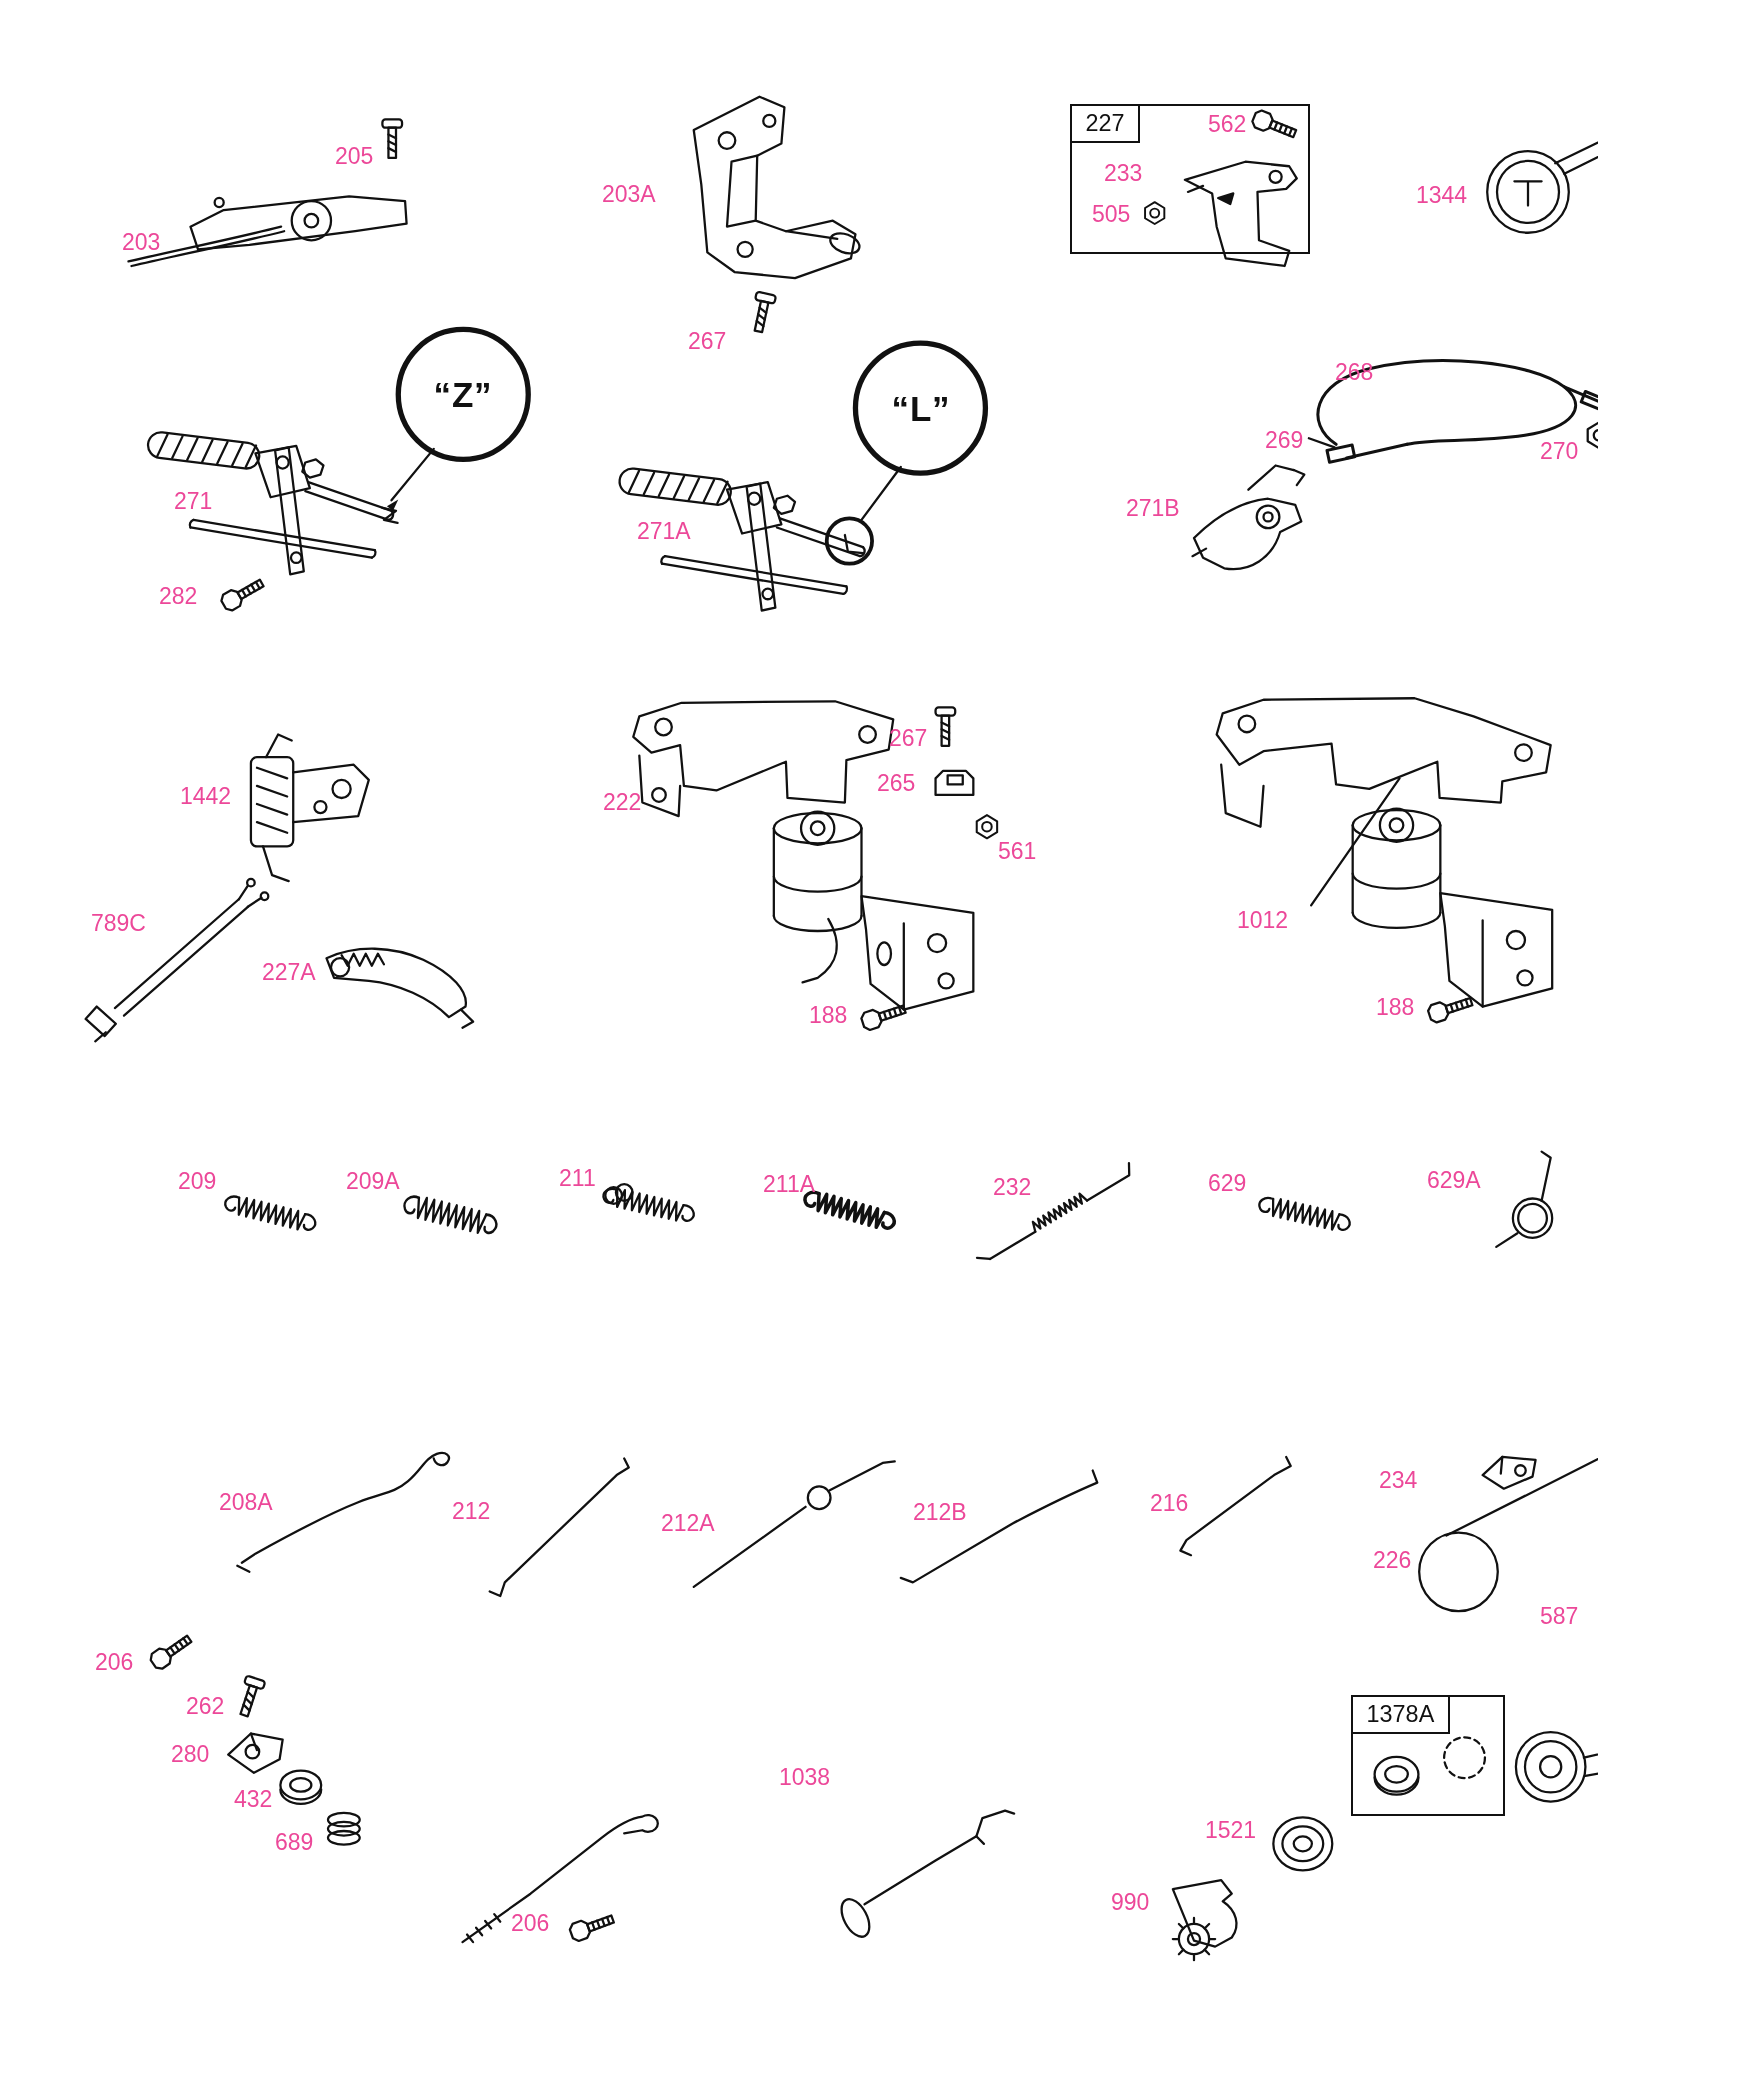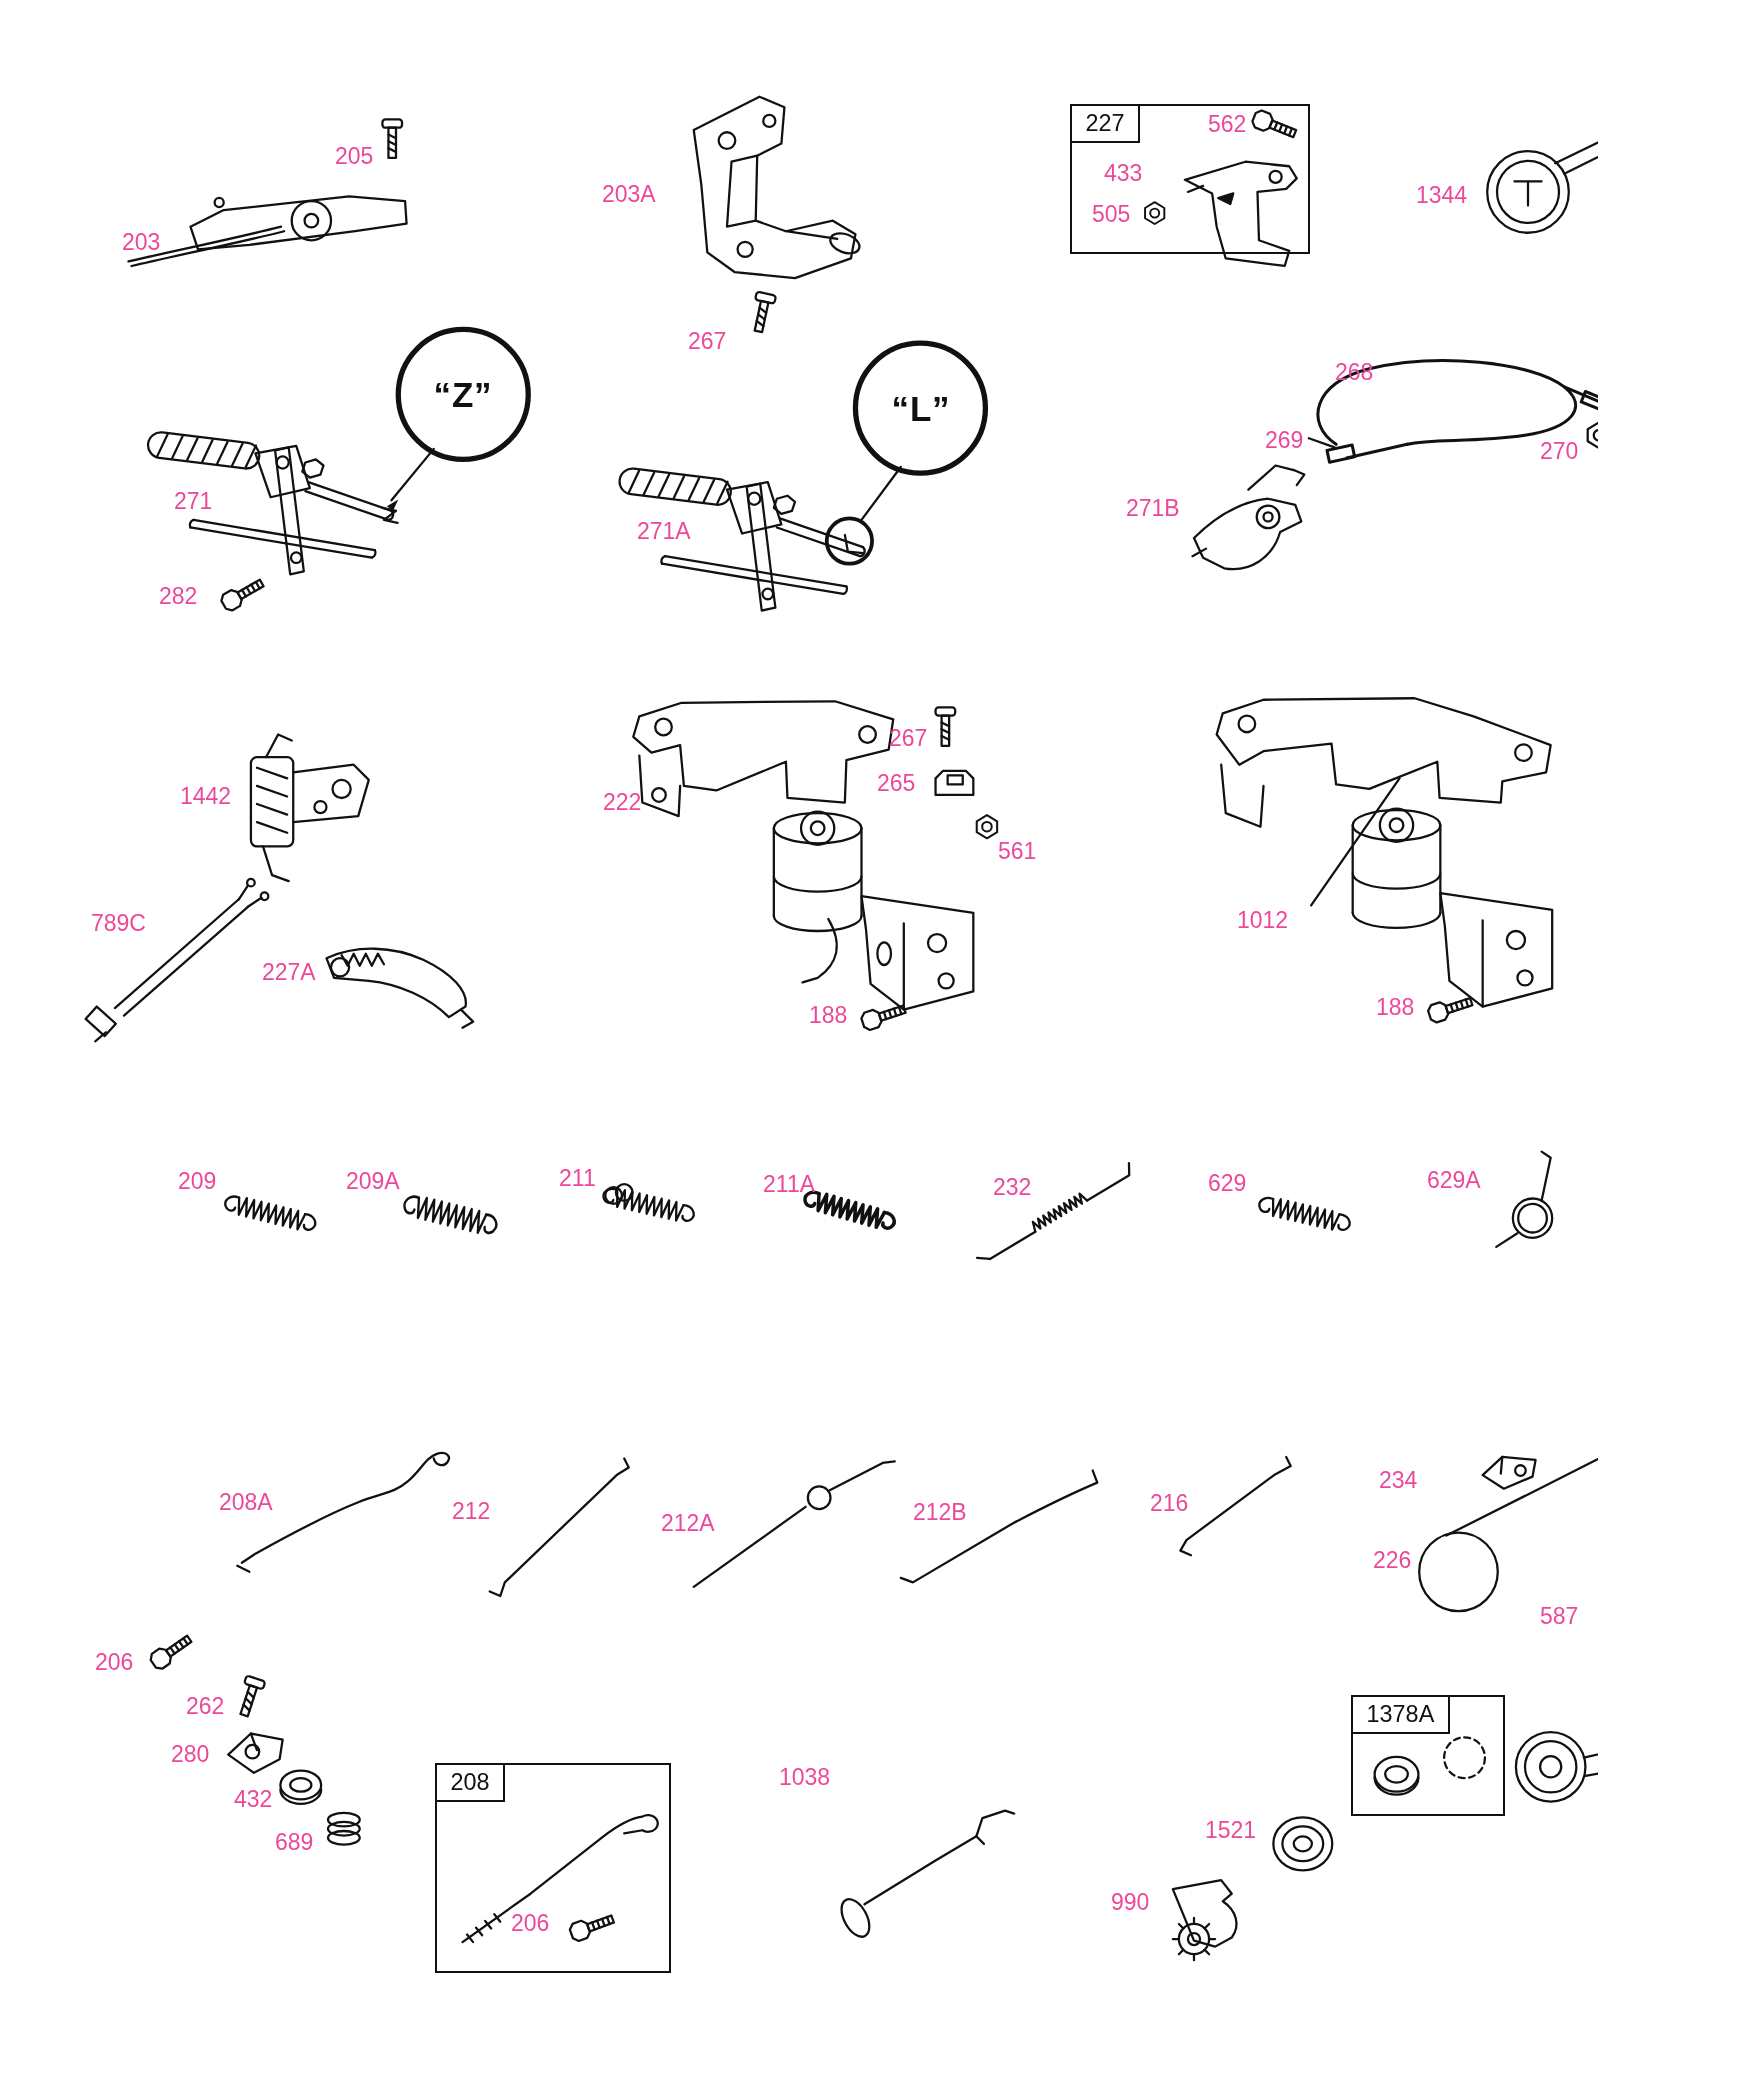--- a/index.html
+++ b/index.html
@@ -381,33 +381,30 @@
       <circle cx="1580" cy="2566" r="8"></circle>
       <path d="M1580,2546 v-8 M1600,2566 h8 M1580,2586 v8 M1560,2566 h-8 M1594,2552 l6,-6 M1594,2580 l6,6 M1566,2552 l-6,-6 M1566,2580 l-6,6"></path>
     </g>
 
   </g>
 </svg>
 
 <div class="gbox" style="left:1070px;top:104px;width:240px;height:150px">
   <span class="gtag">227</span>
 </div>
-<div class="gbox" style="left:435px;top:1763px;width:236px;height:210px">
-  <span class="gtag">208</span>
-</div>
 <div class="gbox" style="left:1351px;top:1695px;width:154px;height:121px">
   <span class="gtag">1378A</span>
 </div>
 
 <span class="lbl" style="left:335px;top:145px">205</span>
 <span class="lbl" style="left:122px;top:231px">203</span>
 <span class="lbl" style="left:602px;top:183px">203A</span>
 <span class="lbl" style="left:688px;top:330px">267</span>
 <span class="lbl" style="left:1208px;top:113px">562</span>
-<span class="lbl" style="left:1104px;top:162px">433</span>
+<span class="lbl" style="left:1104px;top:162px">233</span>
 <span class="lbl" style="left:1092px;top:203px">505</span>
 <span class="lbl" style="left:1416px;top:184px">1344</span>
 
 <span class="mark" style="left:463px;top:396px">“Z”</span>
 <span class="mark" style="left:921px;top:410px">“L”</span>
 
 <span class="lbl" style="left:174px;top:490px">271</span>
 <span class="lbl" style="left:159px;top:585px">282</span>
 <span class="lbl" style="left:637px;top:520px">271A</span>
 <span class="lbl" style="left:1335px;top:361px">268</span>

